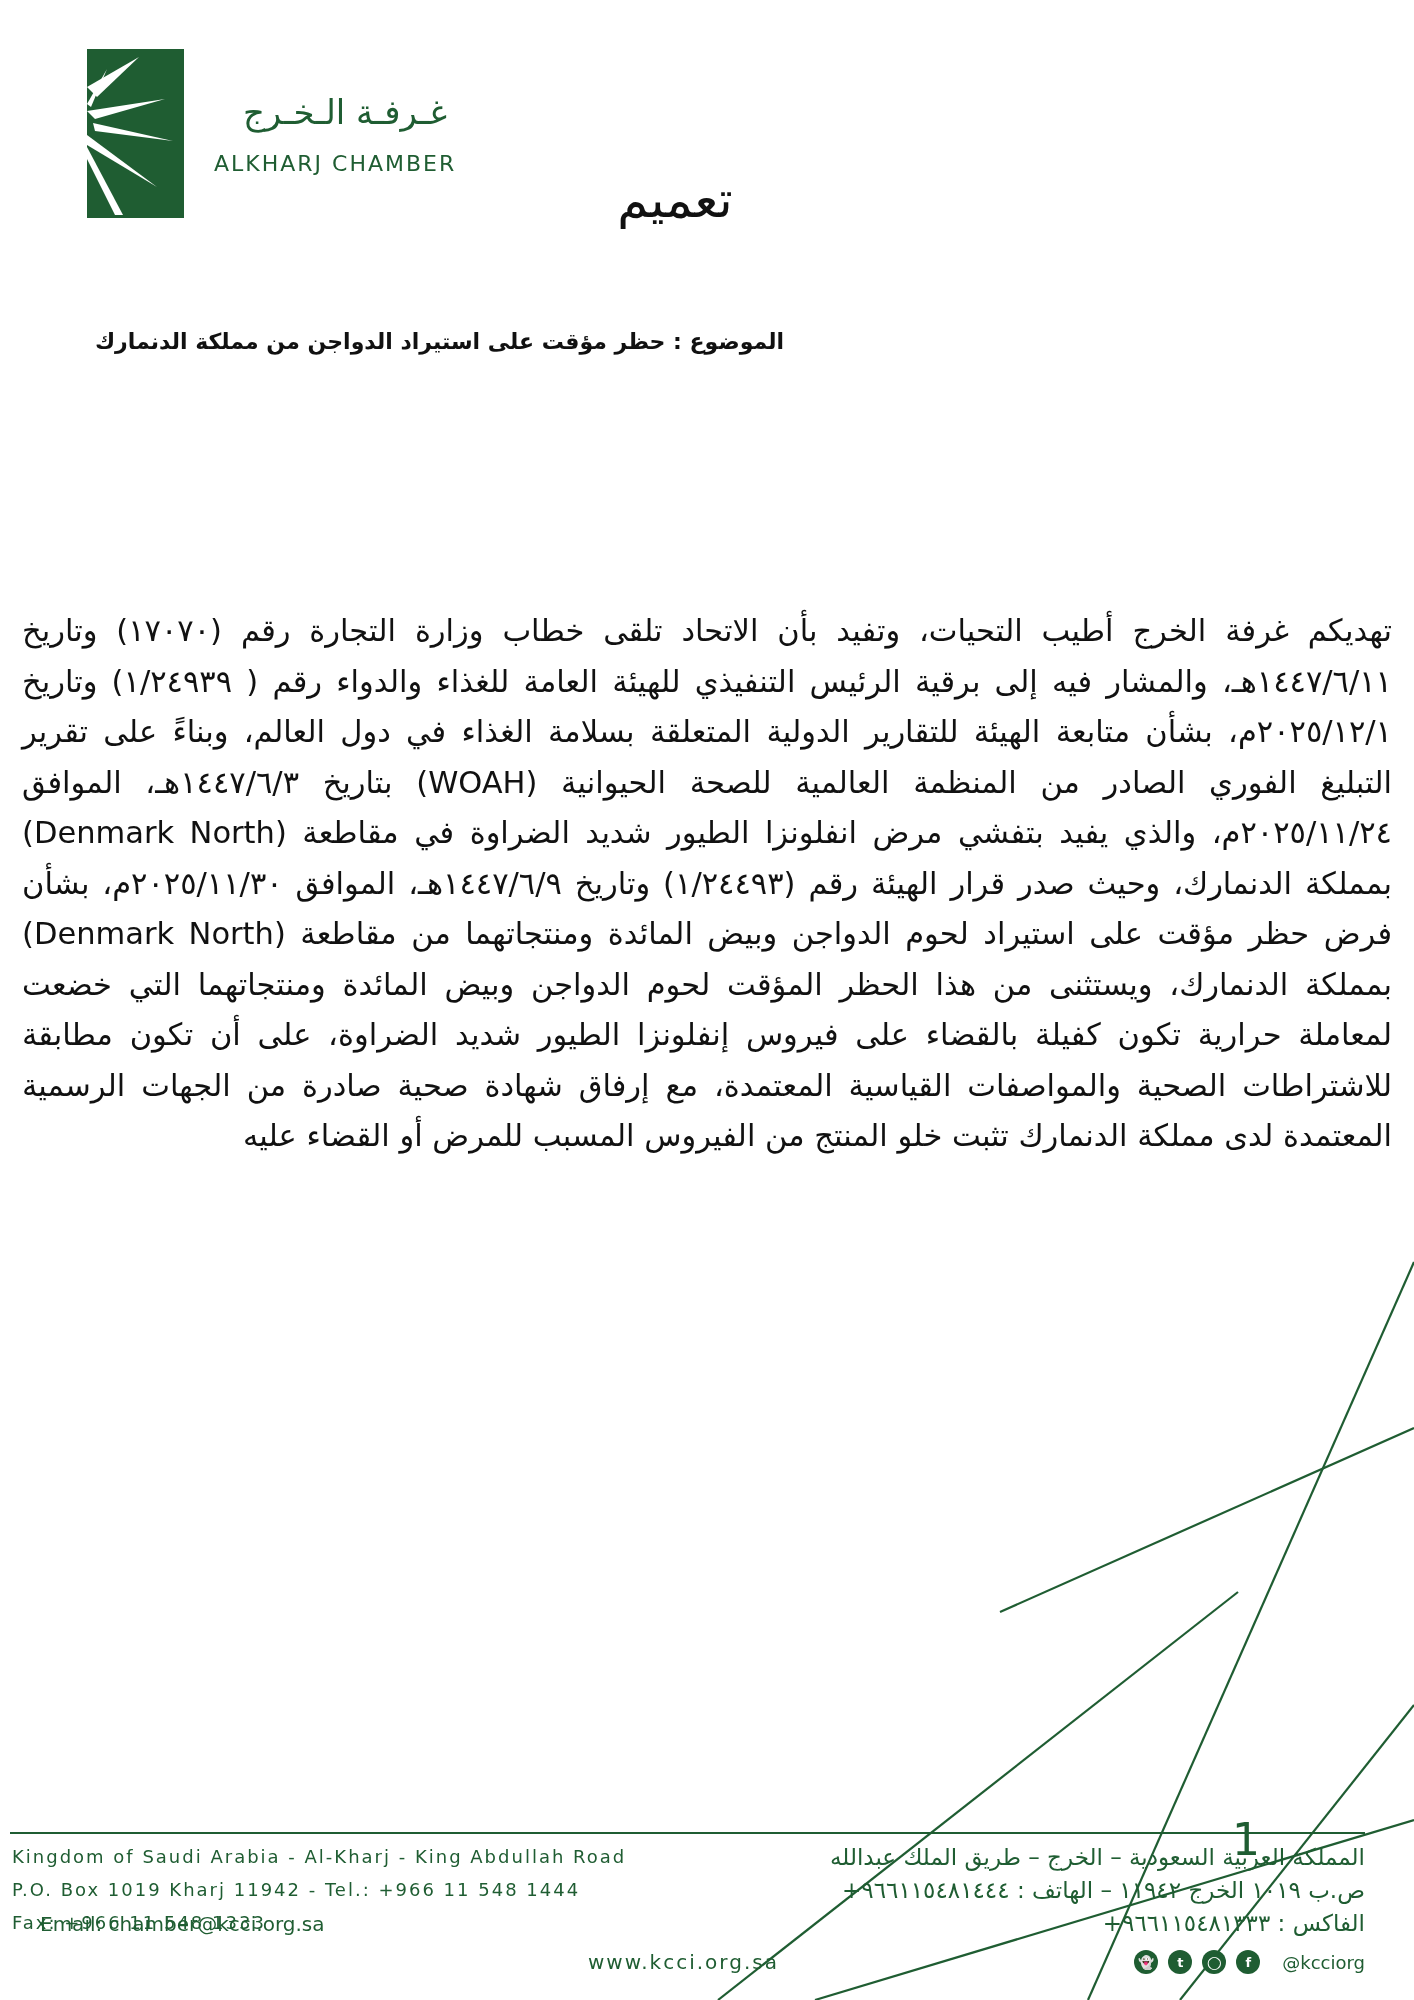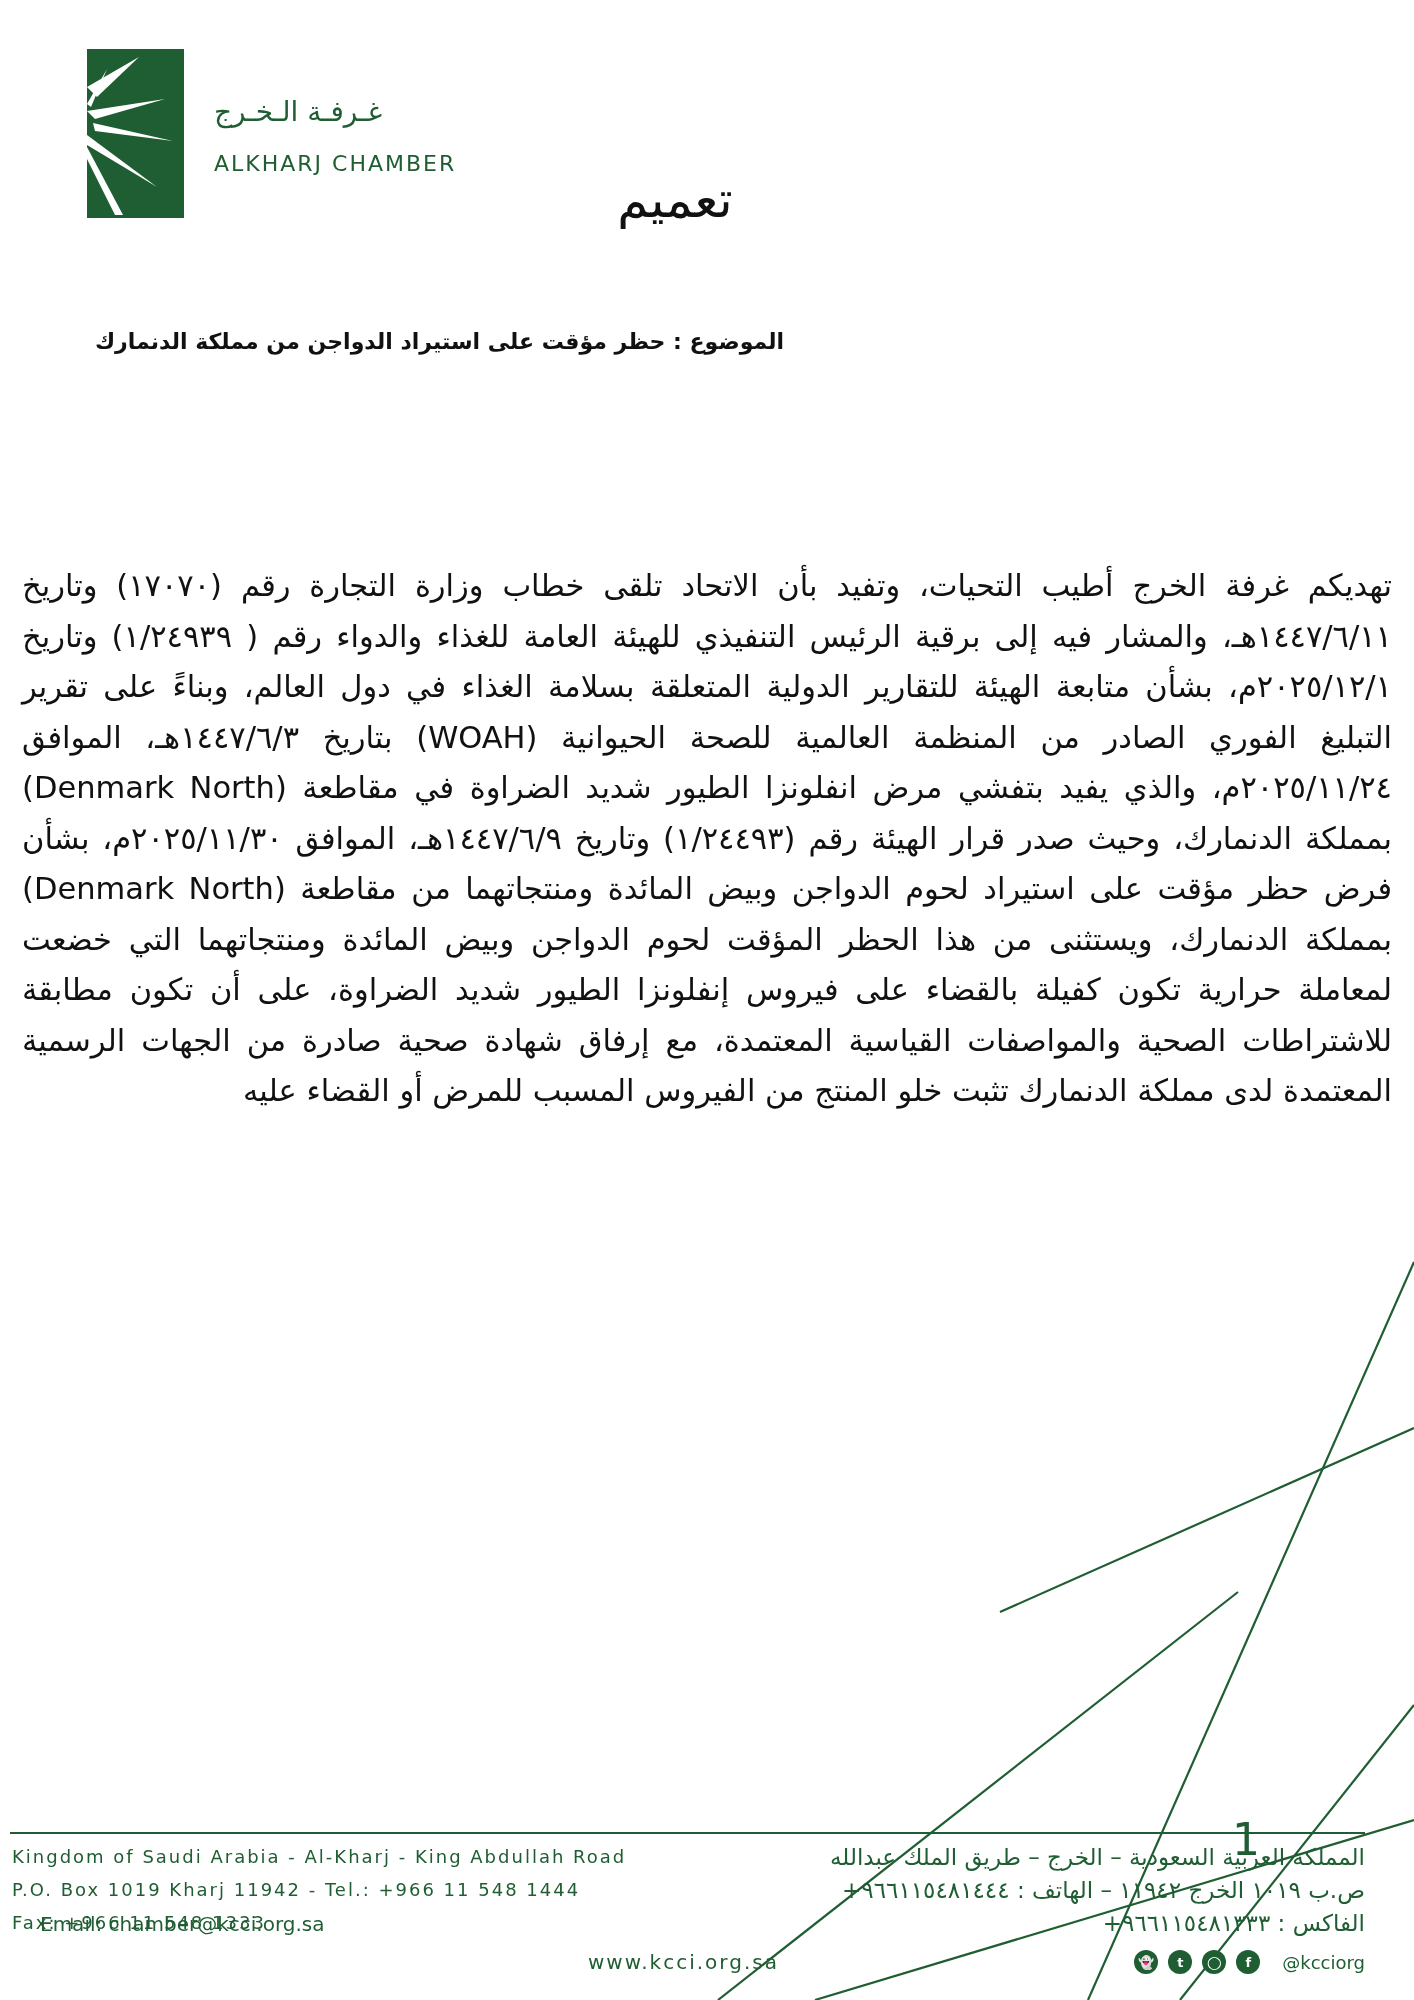--- a/index.html
+++ b/index.html
@@ -1,24 +1,24 @@
 <!DOCTYPE html>
 <html><head>
 <meta charset="utf-8">
 <style>
   html, body { margin:0; padding:0; background:#ffffff; }
   body { width:1414px; height:2000px; position:relative; overflow:hidden;
          font-family:"DejaVu Sans", sans-serif; color:#111; }
   .logo-box { position:absolute; left:87px; top:49px; width:97px; height:169px; background:#1f5d32; overflow:hidden; }
   .logo-text { position:absolute; left:214px; top:92px; color:#1f5d32; }
-  .logo-ar { font-size:28px; direction:rtl; text-align:left; width:262px; line-height:40px; letter-spacing:1px; }
+  .logo-ar { font-size:34px; direction:rtl; text-align:center; width:262px; line-height:40px; letter-spacing:1px; }
   .logo-en { font-family:"DejaVu Sans", sans-serif; font-size:22px; letter-spacing:2px; line-height:28px; margin-top:18px; }
   .doc-title { position:absolute; left:560px; top:165px; width:230px; text-align:center; font-size:50px; direction:rtl; line-height:70px; }
   .subject { position:absolute; right:630px; top:322px; direction:rtl; font-size:22px; font-weight:bold; white-space:nowrap; line-height:40px; }
-  .body-text { position:absolute; left:22px; top:561px; width:1370px; direction:rtl; text-align:justify; text-align-last:right;
+  .body-text { position:absolute; left:22px; top:606px; width:1370px; direction:rtl; text-align:justify; text-align-last:right;
                font-size:30.5px; line-height:50.5px; }
   .deco { position:absolute; left:0; top:0; width:1414px; height:2000px; pointer-events:none; }
   .footer-rule { position:absolute; left:10px; top:1832px; width:1355px; height:2px; background:#1f5d32; }
   .page-num { position:absolute; left:1232px; top:1815px; font-size:44px; color:#1f5d32; line-height:50px; }
   .f-en { position:absolute; left:12px; color:#1f5d32; font-size:18px; letter-spacing:2px; white-space:nowrap; font-family:"DejaVu Sans", sans-serif; }
   .f-ar { position:absolute; right:49px; color:#1f5d32; font-size:23px; direction:rtl; white-space:nowrap; text-align:right; }
   .email { position:absolute; left:40px; top:1912px; font-size:20px; color:#1f5d32; white-space:nowrap; }
   .website { position:absolute; left:588px; top:1950px; font-size:20px; letter-spacing:2px; color:#1f5d32; }
   .social { position:absolute; right:49px; top:1950px; display:flex; align-items:center; gap:10px; color:#1f5d32; }
   .social .ic { width:24px; height:24px; border-radius:50%; background:#1f5d32; color:#fff; font-size:13px; font-weight:bold;

